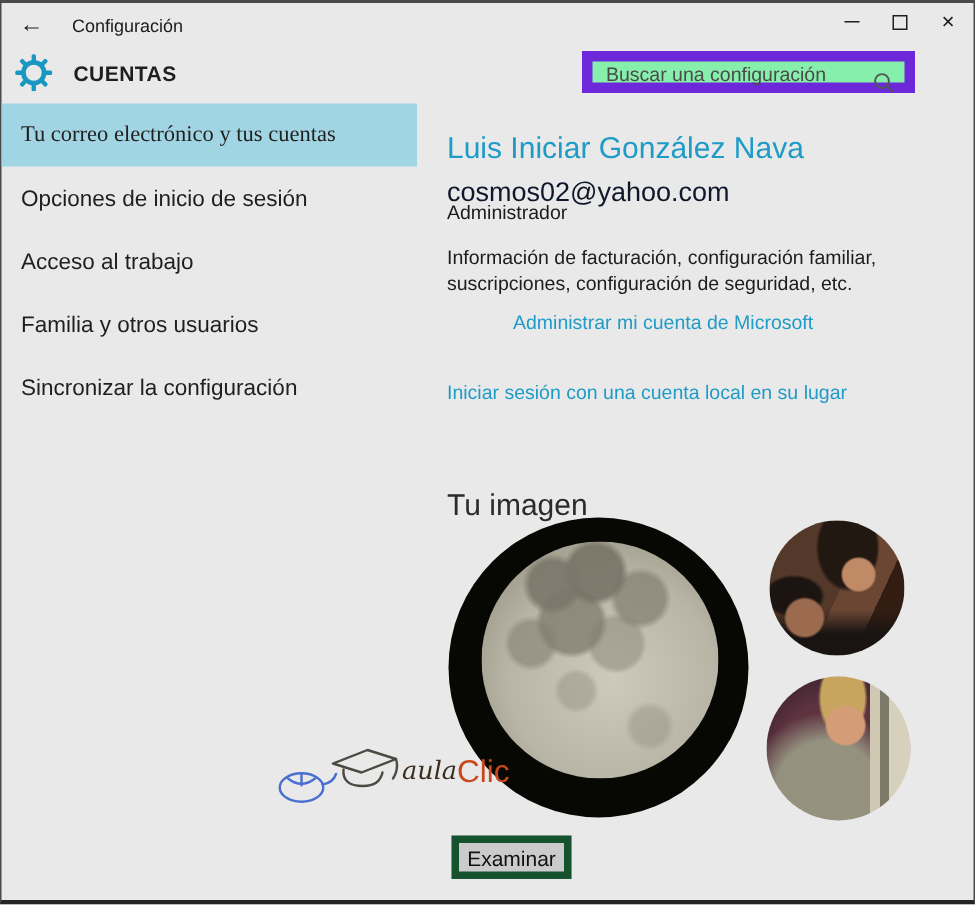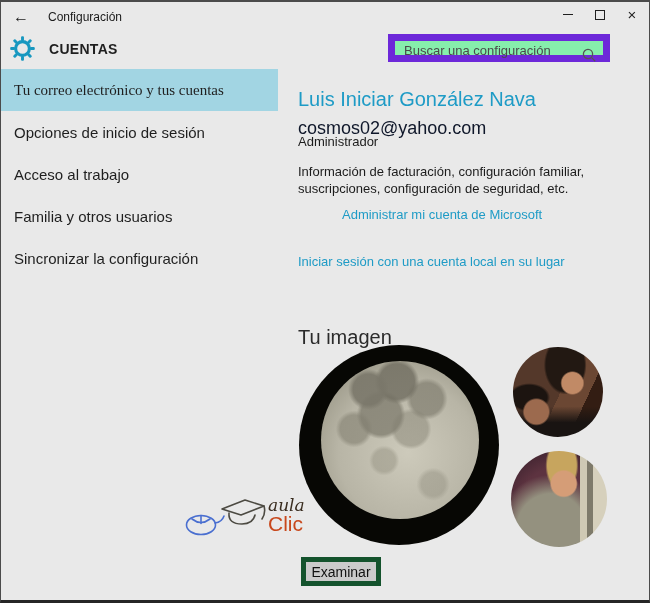--- a/index.html
+++ b/index.html
@@ -114,21 +114,21 @@
     background:
       radial-gradient(circle at 55% 34%, #d59d77 0 15%, rgba(213,157,119,0) 17%),
       radial-gradient(ellipse at 53% 15%, #c7a55e 0 20%, rgba(199,165,94,0) 23%),
       linear-gradient(90deg, rgba(0,0,0,0) 0 72%, #cfc9b4 72% 79%, #7e7a6a 79% 85%, #d6d0bc 85%),
       radial-gradient(circle at 42% 80%, #94917f 0 36%, rgba(148,145,127,0) 56%),
       radial-gradient(circle at 50% 60%, #5d3340 0 55%, #2f1b26 100%);
   }
 
   
   .logo { position:absolute; left:183px; top:487px; display:flex; align-items:center; }
-  .logo-text { margin-left:2px; display:flex; flex-direction:column; }
+  .logo-text { margin-left:2px; display:flex; flex-direction:row; }
   .logo-aula {
     font-family:"DejaVu Serif", serif; font-style:italic;
     font-size:17px; color:#3a2d20; line-height:18px;
   }
   .logo-clic {
     font-weight:normal; font-size:21px; line-height:20px;
     color:var(--logo-orange, #c8481c);
   }
 
   

